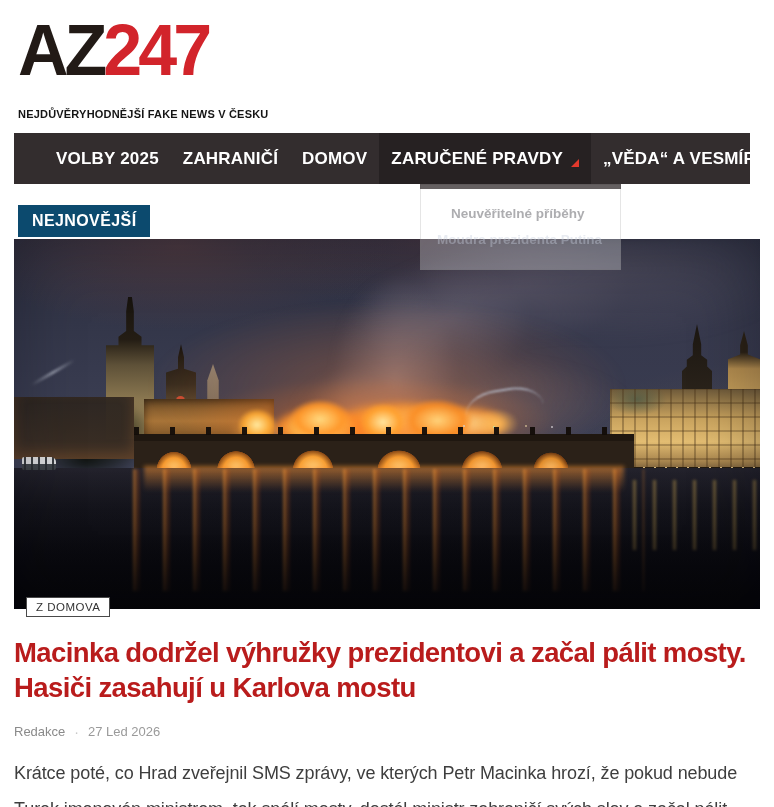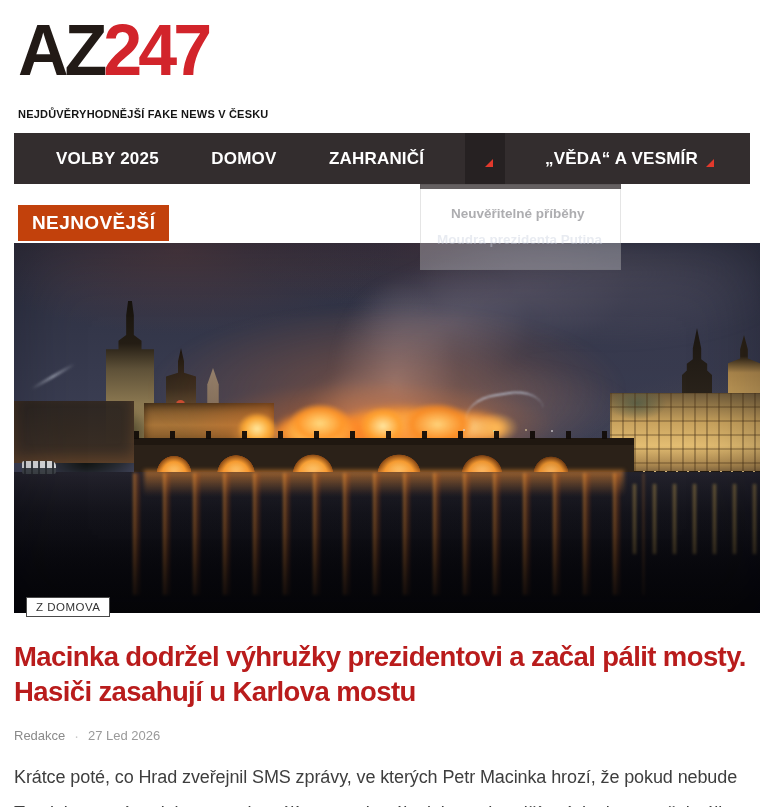--- a/index.html
+++ b/index.html
@@ -26,22 +26,22 @@
 
   
   .ghost-dropdown { position:absolute; left:420px; top:184px; width:201px; height:86px;
                     background:rgba(255,255,255,0.28); border:1px solid rgba(110,110,110,0.18); z-index:6; }
   .ghost-top { height:5px; margin:-1px -1px 0 -1px; background:rgba(42,35,36,0.72); }
   .ghost-item { font-weight:bold; font-size:13.5px; padding-left:30px; white-space:nowrap; }
   .ghost-item.one { margin-top:17px; color:rgba(92,92,98,0.5); }
   .ghost-item.two { margin-top:11px; padding-left:16px; color:rgba(198,205,220,0.4); }
 
   
-  .latest-badge { display:inline-block; margin:21px 16px 0 18px; background:#c2410c; color:#fff;
-                  font-size:19px; font-weight:bold; letter-spacing:0.4px; padding:7px 14px; }
+  .latest-badge { display:inline-block; margin:21px 16px 0 18px; background:#0c4a6e; color:#fff;
+                  font-size:16px; font-weight:bold; letter-spacing:0.4px; padding:7px 14px; }
 
   
   .hero { position:relative; margin:2px 14px 0 14px; width:746px; height:370px; overflow:hidden;
           background:#2f3246; cursor:pointer; }
   .hero > div { position:absolute; }
   .sky { inset:0;
     background:
       radial-gradient(ellipse 300px 120px at 22% 2%, rgba(96,62,62,0.55), transparent 70%),
       radial-gradient(ellipse 260px 100px at 55% 0%, rgba(88,58,64,0.45), transparent 70%),
       radial-gradient(ellipse 420px 200px at 86% 24%, rgba(56,58,78,0.85), transparent 78%),
@@ -173,23 +173,24 @@
   <div class="site-header">
     <div class="logo-text">
       <span class="logo-az">AZ</span><span class="logo-247">247</span>
     </div>
     <div class="tagline">NEJDŮVĚRYHODNĚJŠÍ FAKE NEWS V ČESKU</div>
   </div>
 
   
   <div class="main-nav">
     <div class="nav-item">VOLBY 2025</div>
+    <div class="nav-item">ZAHRANIČÍ</div>
     <div class="nav-item">DOMOV</div>
-    <div class="nav-item">ZAHRANIČÍ</div>
     <div class="nav-item active">
+      <span>ZARUČENÉ PRAVDY</span>
       <span class="caret"></span>
     </div>
     <div class="nav-item">
       <span>„VĚDA“ A VESMÍR</span>
       <span class="caret"></span>
     </div>
   </div>
 
   
   <div class="ghost-dropdown">

